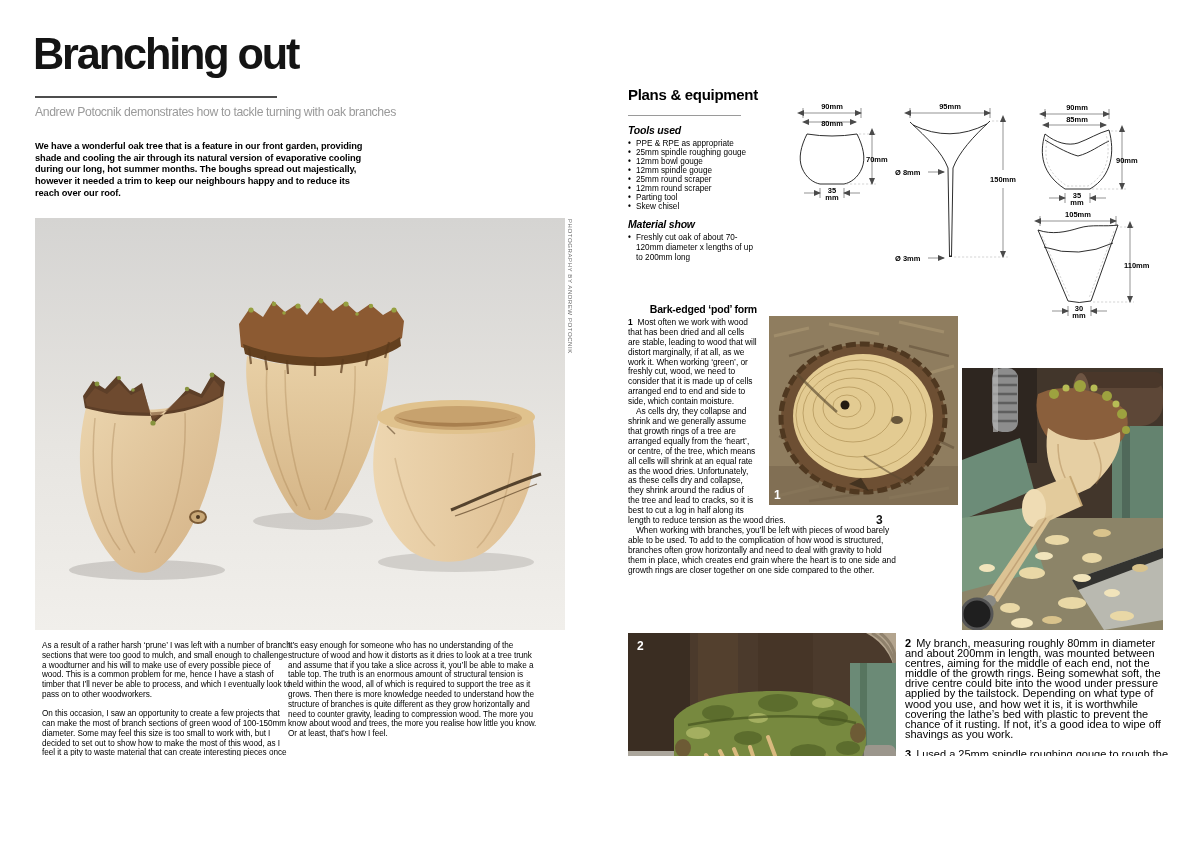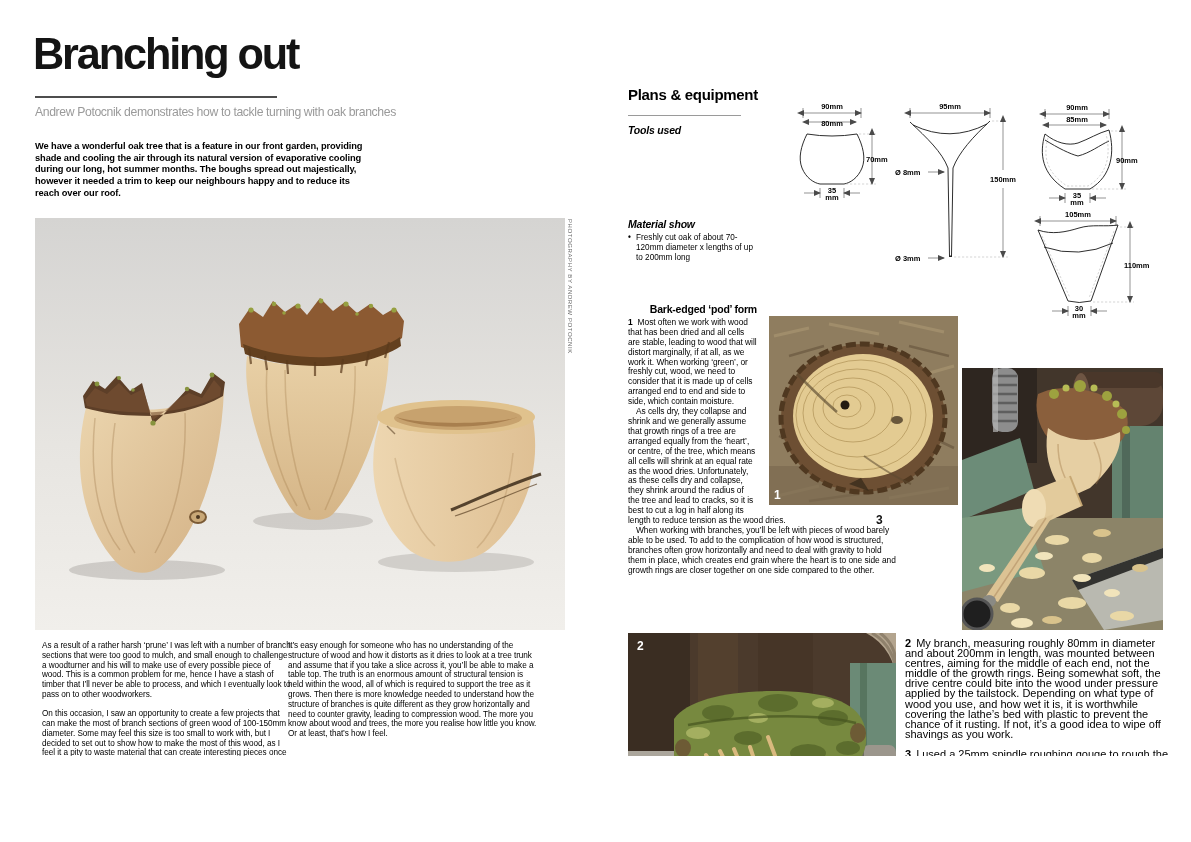--- a/index.html
+++ b/index.html
@@ -151,20 +151,32 @@
     <p>On this occasion, I saw an opportunity to create a few projects that can make the most of branch sections of green wood of 100-150mm diameter. Some may feel this size is too small to work with, but I decided to set out to show how to make the most of this wood, as I feel it a pity to waste material that can create interesting pieces once its structure is understood.</p>
   </div>
   <div class="abs bodycol col2">
     <p>It’s easy enough for someone who has no understanding of the structure of wood and how it distorts as it dries to look at a tree trunk and assume that if you take a slice across it, you’ll be able to make a table top. The truth is an enormous amount of structural tension is held within the wood, all of which is required to support the tree as it grows. Then there is more knowledge needed to understand how the structure of branches is quite different as they grow horizontally and need to counter gravity, leading to compression wood. The more you know about wood and trees, the more you realise how little you know. Or at least, that’s how I feel.</p>
   </div>
   <div class="abs pagenum pn-left">28</div>
 
   <div class="abs plans-heading">Plans &amp; equipment</div>
   <div class="abs plans-rule"></div>
   <div class="abs sub-head tools-head">Tools used</div>
+  <div class="abs tools-list">
+    <ul>
+      <li>PPE &amp; RPE as appropriate</li>
+      <li>25mm spindle roughing gouge</li>
+      <li>12mm bowl gouge</li>
+      <li>12mm spindle gouge</li>
+      <li>25mm round scraper</li>
+      <li>12mm round scraper</li>
+      <li>Parting tool</li>
+      <li>Skew chisel</li>
+    </ul>
+  </div>
   <div class="abs sub-head mat-head">Material show</div>
   <div class="abs mat-list">
     <ul>
         <li>Freshly cut oak of about 70-120mm diameter x lengths of up to 200mm long</li>
       </ul>
   </div>
 
   <div class="abs drawings">
     <svg width="398" height="235" viewBox="0 0 398 235">
       <defs>

